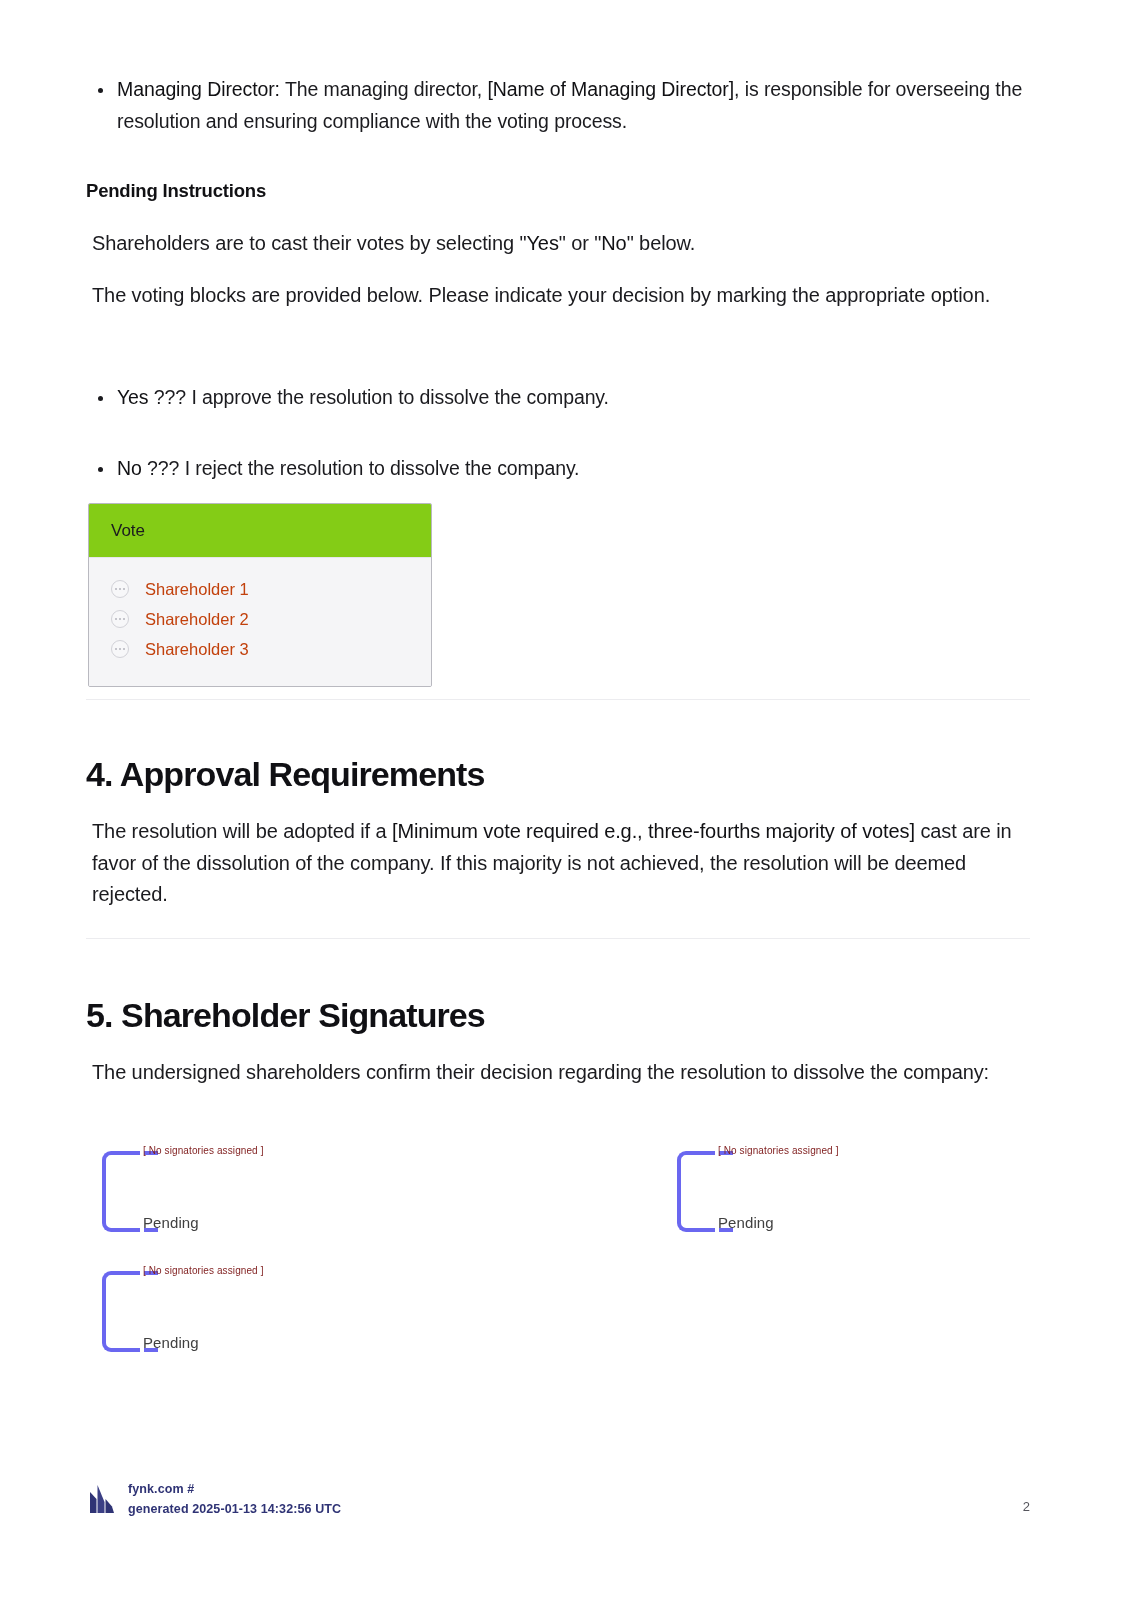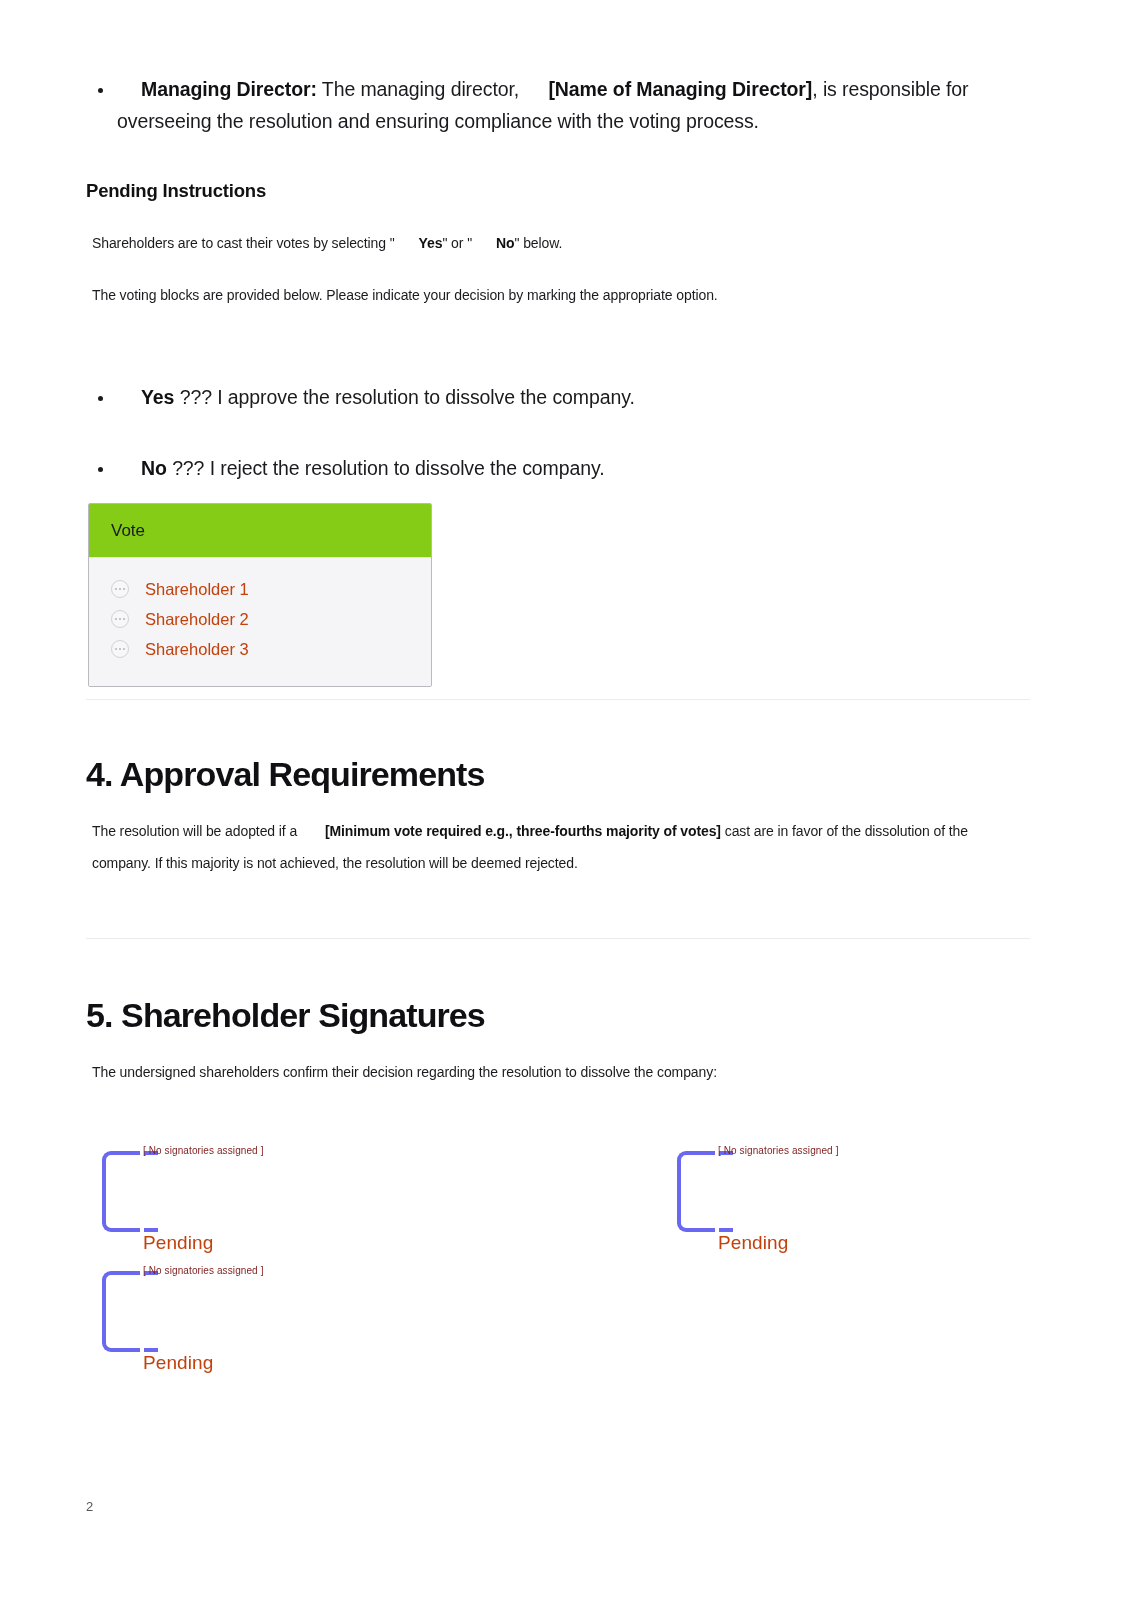--- a/index.html
+++ b/index.html
@@ -26,28 +26,28 @@
   
   .content {
     position: absolute;
     left: 86px;
     top: 0;
     width: 944px;
   }
 
   p.body-text {
     margin: 0;
-    font-size: 14px;
+    font-size: 20px;
     line-height: 31.5px;
     color: #1b1b1f;
     font-weight: 400;
     letter-spacing: -0.1px;
   }
 
-  b, strong { font-weight: 700; color: #111114; margin-left: 24px; }
+  b, strong { font-weight: 400; color: #111114; }
 
   ul.bullets {
     margin: 0;
     padding: 0;
     list-style: none;
   }
   ul.bullets li {
     position: relative;
     padding-left: 31px;
     font-size: 19.5px;
@@ -200,24 +200,24 @@
     top: 4px;
     font-size: 10px;
     line-height: 18px;
     color: #7f1d1d;
     white-space: nowrap;
     letter-spacing: 0.1px;
   }
   .sig-bottom-label {
     position: absolute;
     left: 57px;
-    top: 96px;
-    font-size: 19px;
+    top: 76px;
+    font-size: 15px;
     line-height: 18px;
-    color: #c2410c;
+    color: #404040;
     white-space: nowrap;
     letter-spacing: 0.1px;
   }
 
   
   .footer {
     position: absolute;
     left: 86px;
     top: 1480px;
     width: 944px;
@@ -362,16 +362,29 @@
       <div class="sig-block">
         <span class="sig-bracket"></span>
         <span class="sig-top-label">[ No signatories assigned ]</span>
         <span class="sig-bottom-label">Pending</span>
       </div>
 
     </div>
   </div>
 
   <div class="footer">
+    <div class="footer-left">
+      <span class="footer-logo">
+        <svg width="30" height="34" viewBox="0 0 30 34" xmlns="http://www.w3.org/2000/svg">
+          <path d="M4 33 L4 12 L10.5 19 L10.5 33 Z" fill="#2f3375"></path>
+          <path d="M11.5 33 L11.5 5 L18.5 22 L18.5 33 Z" fill="#3b3f85"></path>
+          <path d="M19.5 33 L19.5 19 L26 26.5 L28 33 Z" fill="#2f3375"></path>
+        </svg>
+      </span>
+      <div class="footer-lines">
+        <div class="footer-line">fynk.com #</div>
+        <div class="footer-line">generated 2025-01-13 14:32:56 UTC</div>
+      </div>
+    </div>
     <div class="page-number">2</div>
   </div>
 
 </div>
 
 </body></html>

